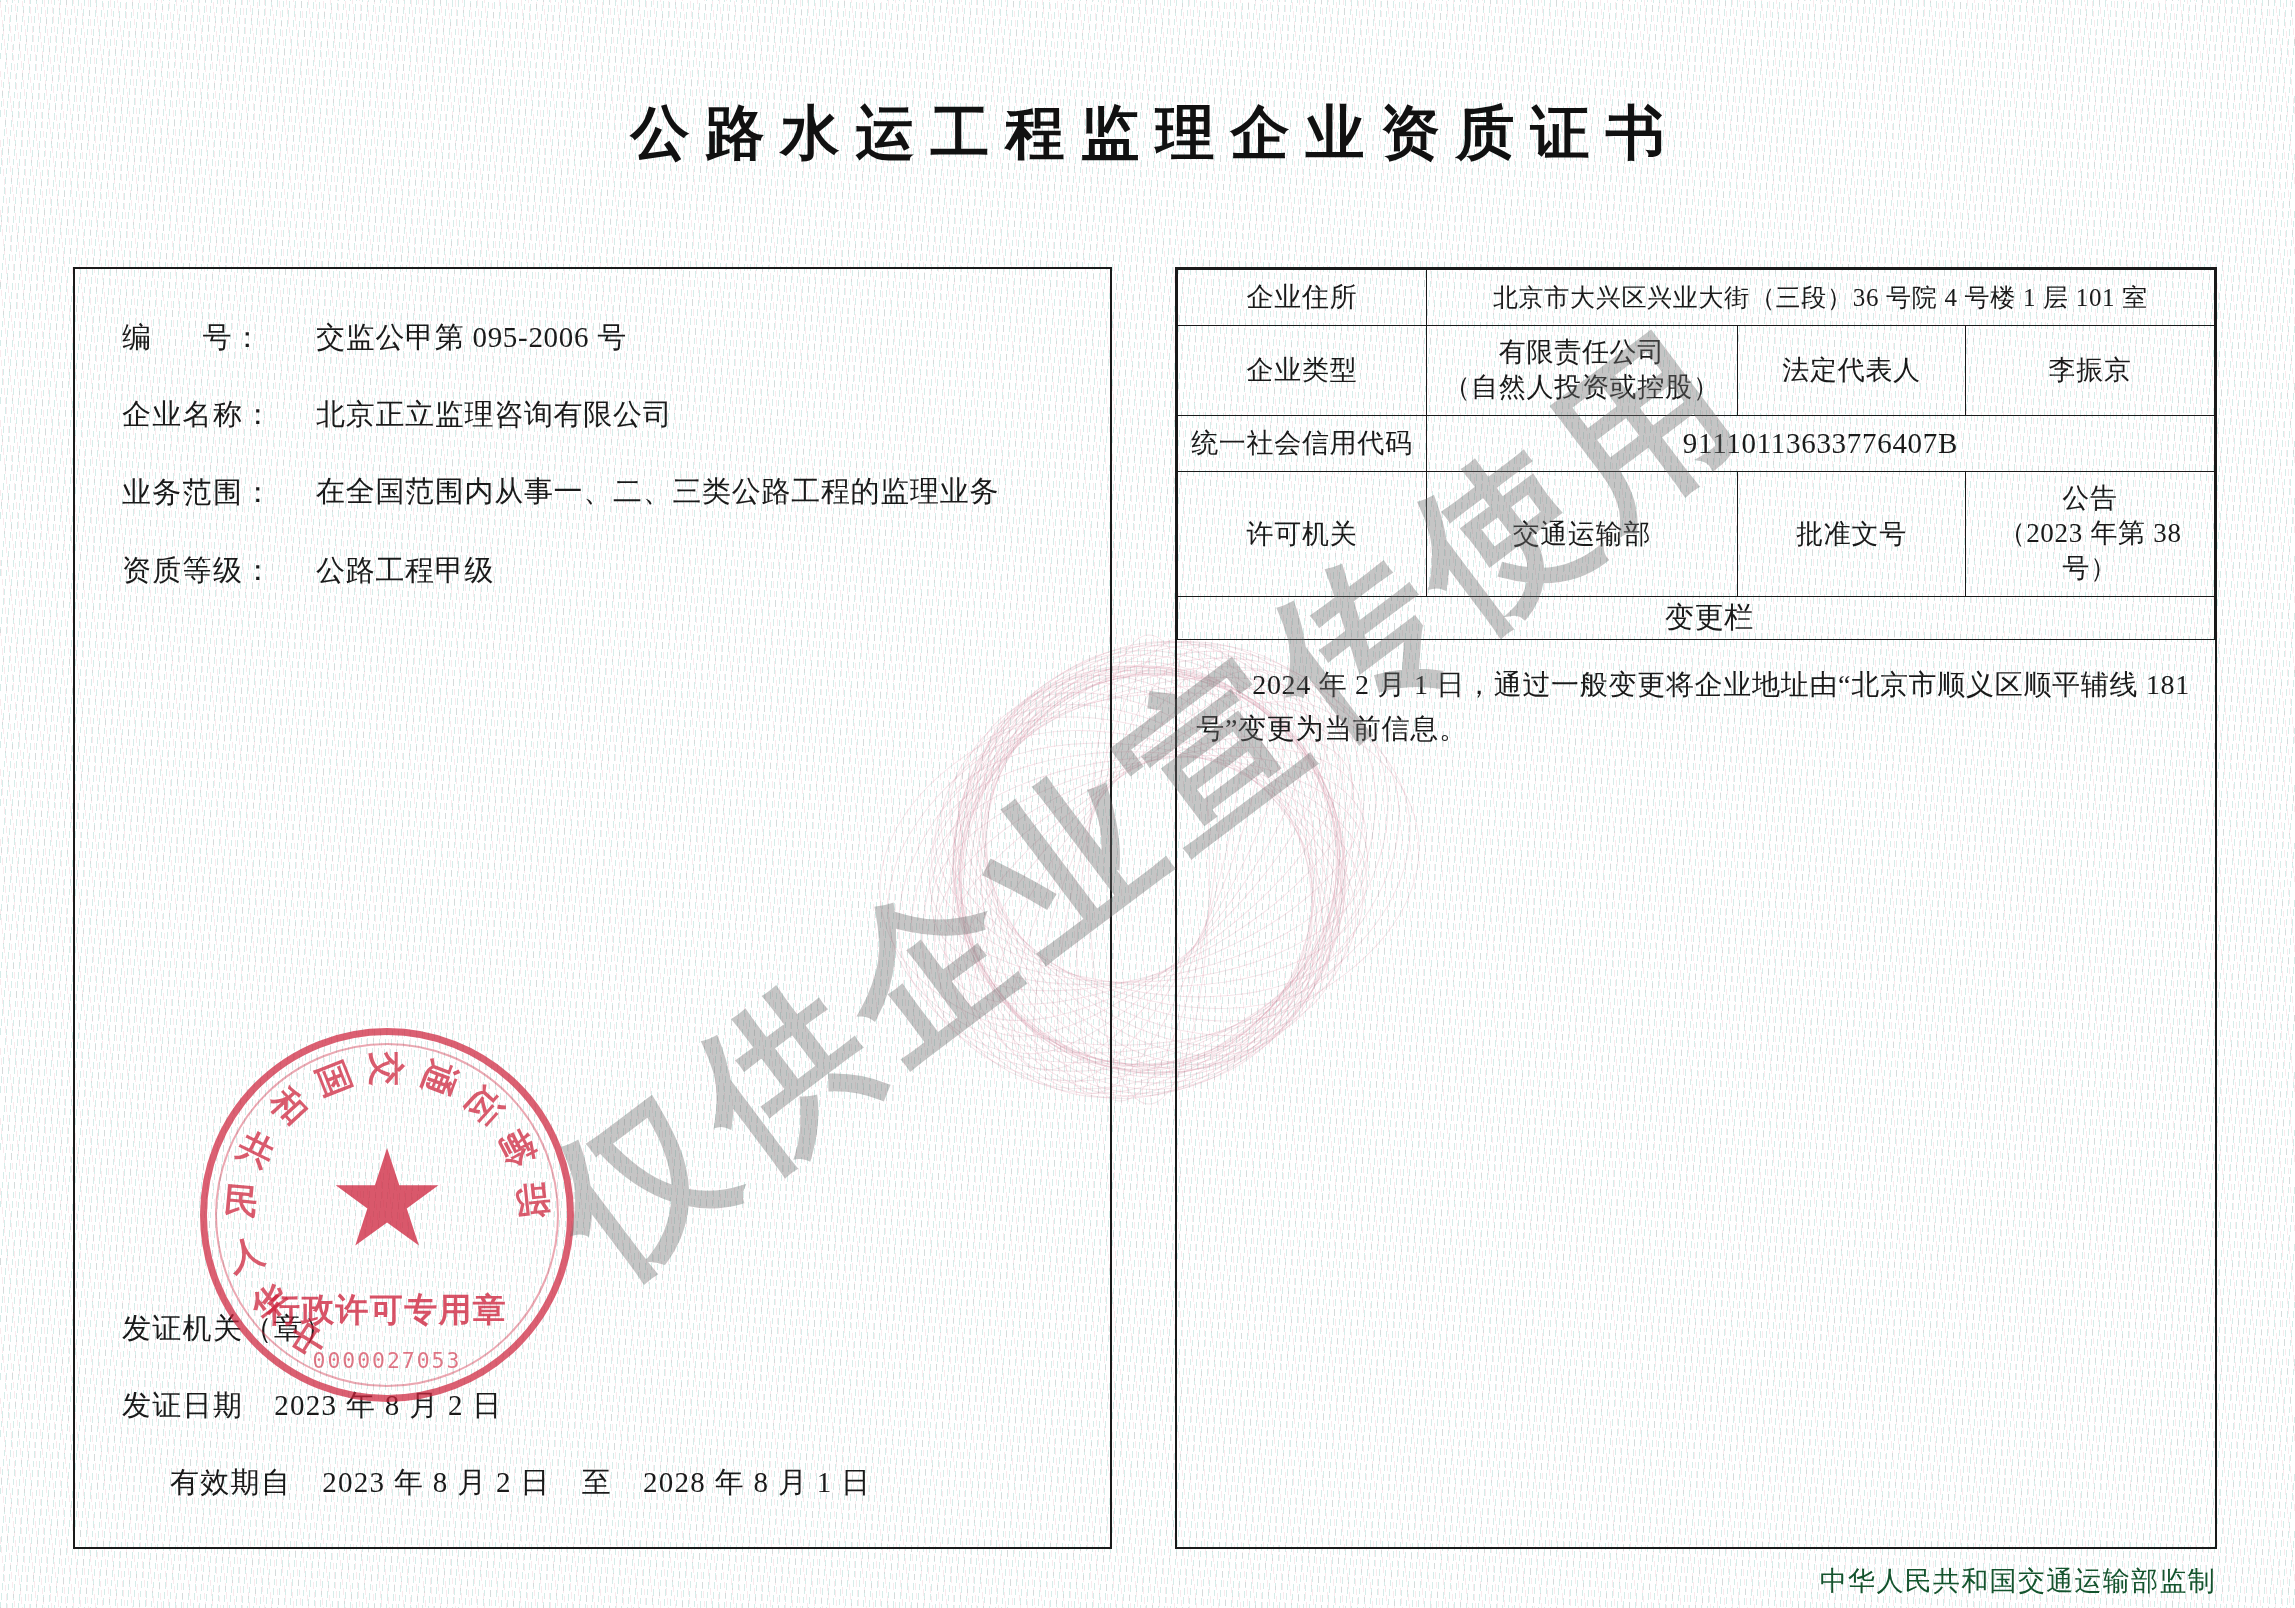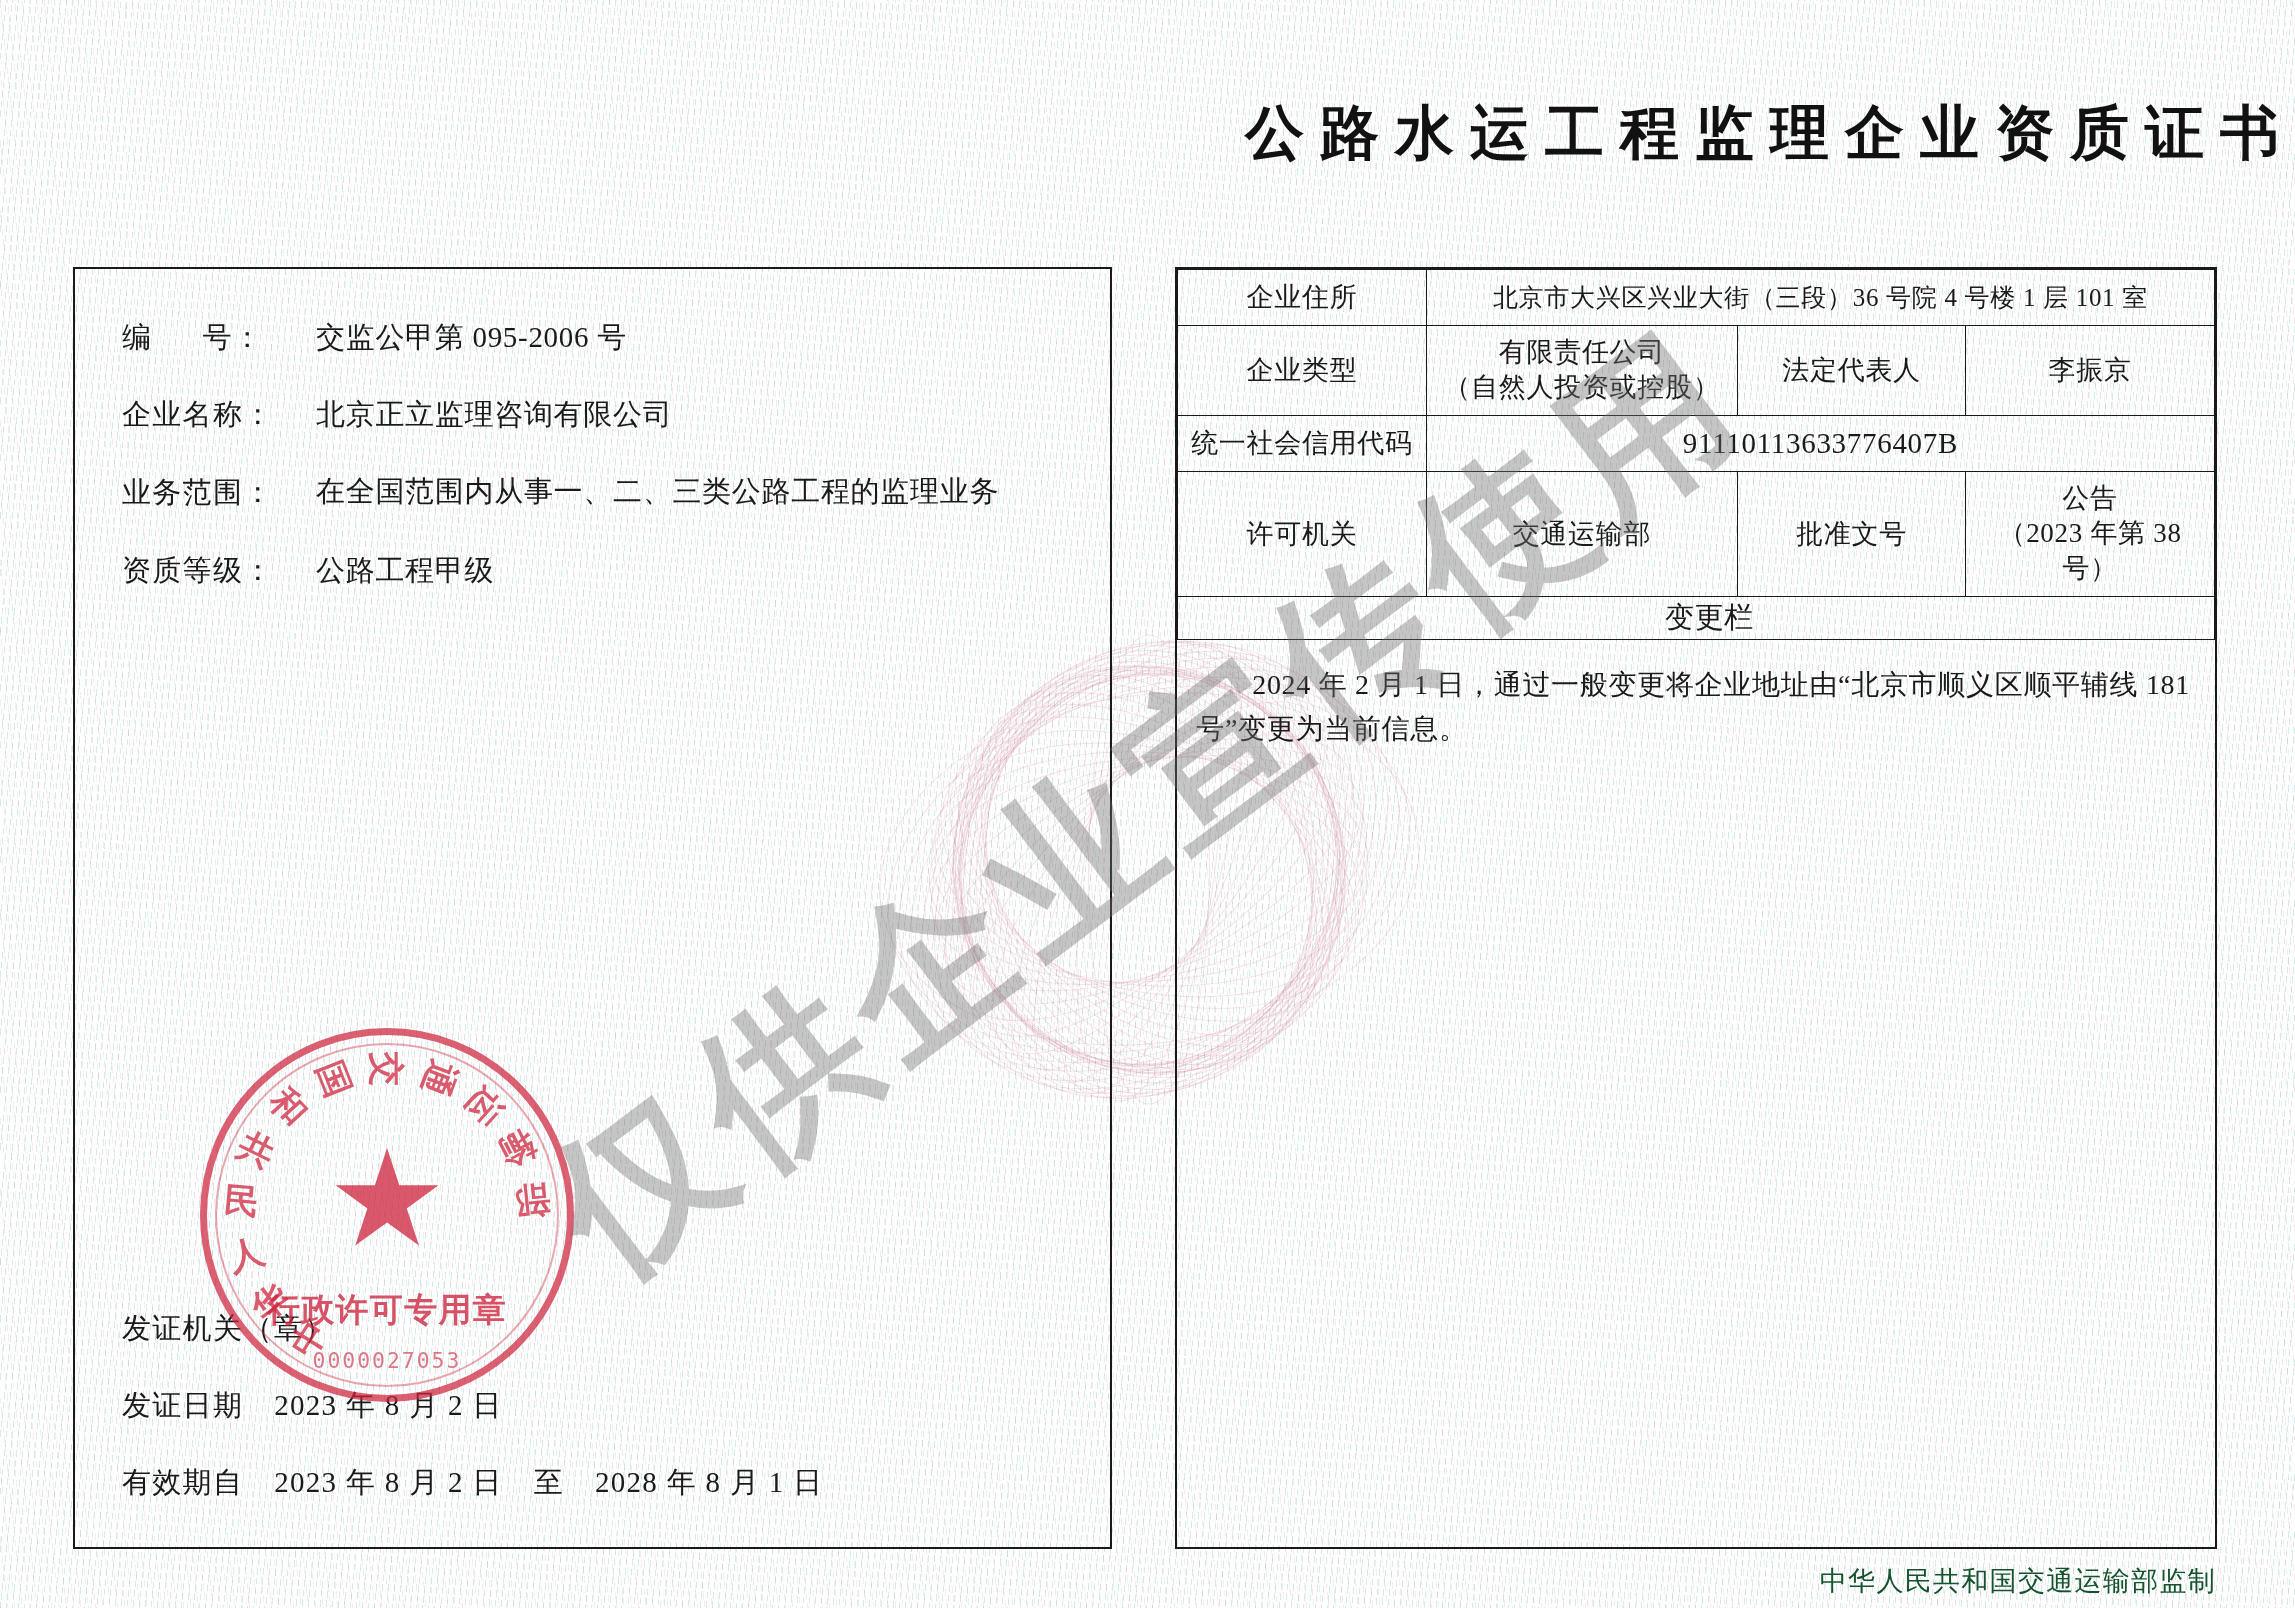--- a/index.html
+++ b/index.html
@@ -69,21 +69,21 @@
     position: absolute;
     inset: 0;
     z-index: 3;
   }
 
   .cert-title {
     position: absolute;
     top: 94px;
     left: 0;
     width: 100%;
-    text-align: right;
+    text-align: center;
     font-size: 59px;
     font-weight: bold;
     letter-spacing: 16px;
     text-indent: 16px;
     color: #111;
     font-family: "DejaVu Serif", "Liberation Serif", serif;
   }
 
   
   .left-panel {
@@ -133,21 +133,21 @@
     left: 47px;
     bottom: 40px;
     right: 40px;
     font-size: 29px;
   }
   .bottom-line {
     margin-bottom: 37px;
     letter-spacing: 1.3px;
     white-space: nowrap;
   }
-  .bottom-line:last-child { margin-bottom: 4px; }
+  .bottom-line:last-child { margin-bottom: 4px; margin-left: 48px; }
   .gap-md { display: inline-block; width: 31px; }
 
   
   .seal {
     position: absolute;
     left: 200px;
     bottom: 207px;
     width: 374px;
     height: 374px;
     z-index: 6;

